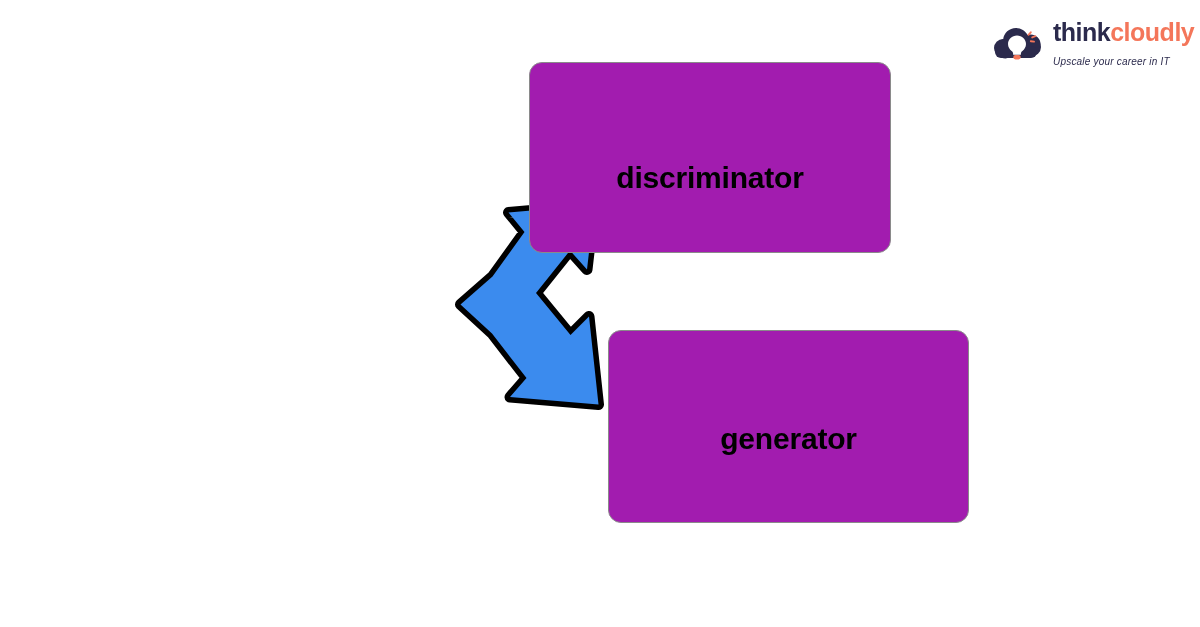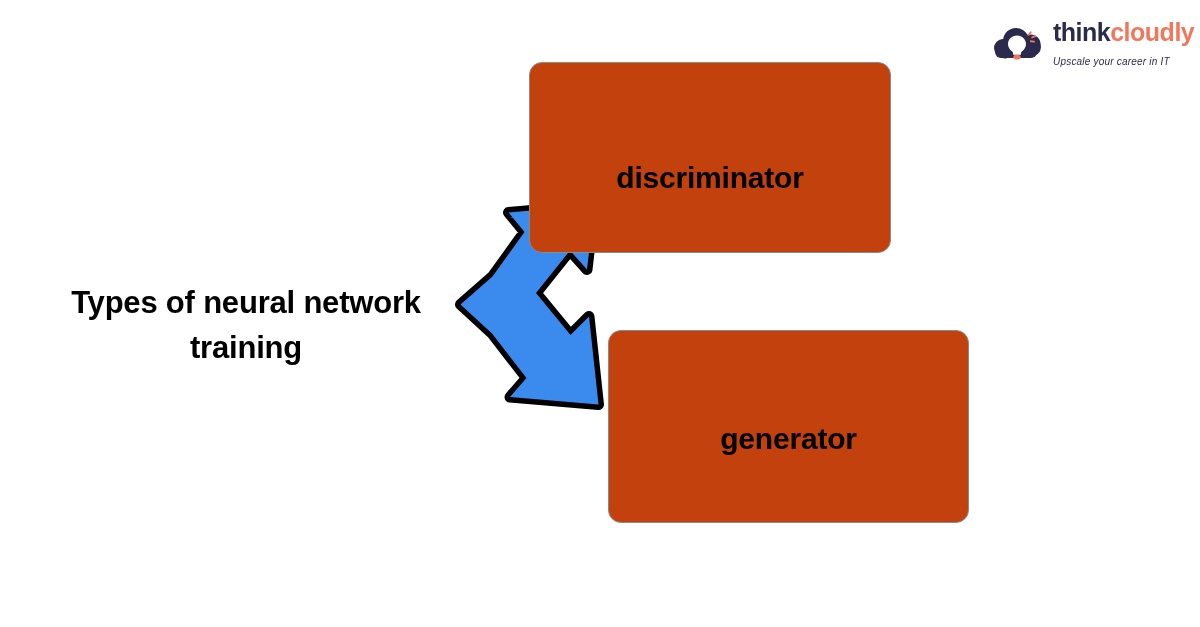--- a/index.html
+++ b/index.html
@@ -72,21 +72,21 @@
     font-weight: 700;
     color: #000000;
     line-height: 1.45;
     letter-spacing: -0.2px;
   }
 
   
   .node-box {
     position: absolute;
     box-sizing: border-box;
-    background: #c2410c;
+    background: #a21caf;
     border: 1px solid #8a8a8a;
     border-radius: 13px;
     display: flex;
     align-items: center;
     justify-content: center;
   }
   .node-label {
     font-size: 30px;
     font-weight: 700;
     color: #000000;
@@ -143,21 +143,20 @@
         <line x1="39.2" y1="15.4" x2="42.3" y2="14.2"></line>
         <line x1="37.8" y1="19.2" x2="41.0" y2="19.6"></line>
       </g>
     </svg>
     <div class="logo-text">
       <div class="logo-wordmark"><span class="logo-word-think">think</span><span class="logo-word-cloudly">cloudly</span></div>
       <div class="logo-tagline">Upscale your career in IT</div>
     </div>
   </div>
 
-  <div class="heading">Types of neural network training</div>
 
   <svg class="split-arrow" viewBox="0 0 175 228" aria-hidden="true">
     <path d="M 146.5 15.0
              L 60.5 22.5
              L 76.5 42.0
              L 44.5 86.5
              L 12.5 114.5
              L 44.0 143.5
              L 78.5 188.0
              L 62.0 207.0

